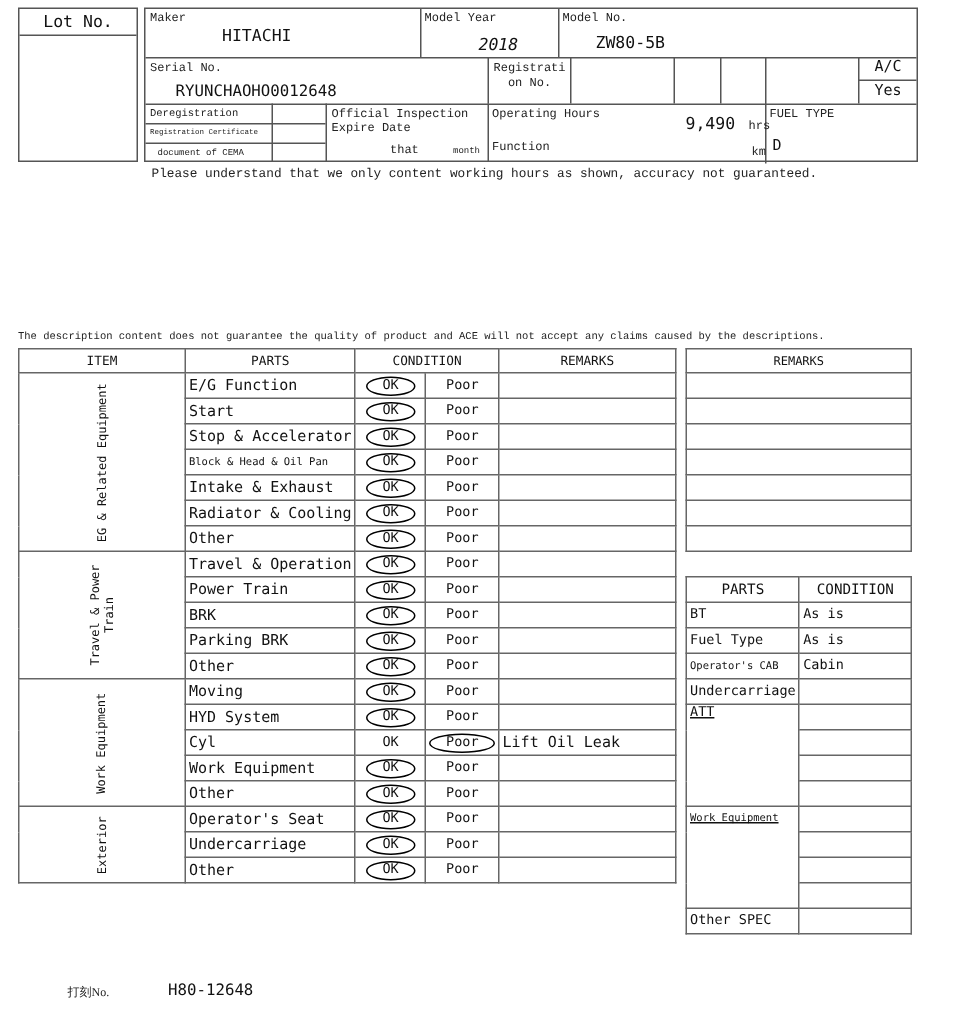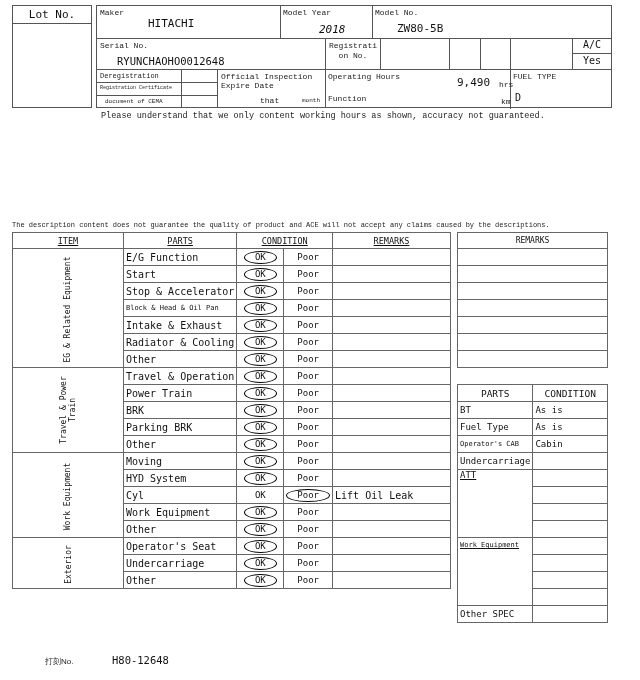--- a/index.html
+++ b/index.html
@@ -6,21 +6,21 @@
   body { width: 640px; height: 680px; background: #ffffff; position: relative; font-family: "DejaVu Sans Mono", "Liberation Mono", monospace; color: #111; overflow: hidden; }
   .box { position: absolute; border: 1px solid #555; }
   .lbl { position: absolute; font-size: 8px; color: #222; white-space: nowrap; font-family: Liberation Mono, monospace; }
   .val { position: absolute; font-size: 11px; color: #111; white-space: nowrap; }
   .hline { position: absolute; height: 1px; background: #555; }
   .vline { position: absolute; width: 1px; background: #555; }
 
   
   table.cond { position: absolute; border-collapse: collapse; font-size: 10px; }
   table.cond td, table.cond th { border: 1px solid #666; height: 17px; padding: 0 2px; white-space: nowrap; font-weight: normal; }
-  table.cond th { font-size: 8.5px; height: 16px; text-decoration: underline; }
+  table.cond th { font-size: 8.5px; height: 16px; }
   .cat { text-align: center; vertical-align: middle; }
   .cat span { display: inline-block; transform: rotate(-90deg); font-size: 8px; white-space: nowrap; line-height: 9px; }
   .oktd, .poortd { text-align: center; font-size: 9px; }
   .circ { display: inline-block; border: 1.6px solid #000; border-radius: 50%; padding: 0 10px; line-height: 11px; }
   .plain { display: inline-block; line-height: 11px; }
   .small { font-size: 7px; }
 
   table.rem { position: absolute; border-collapse: collapse; }
   table.rem td, table.rem th { border: 1px solid #666; height: 17px; font-size: 8px; font-weight: normal; text-align: center; }
 
@@ -314,14 +314,14 @@
   <tr>
         <td></td>
       </tr>
   <tr>
         <td>Other SPEC</td>
         <td></td>
       </tr>
 </tbody>
   </table>
 
-<div class="lbl" style="left:45px;top:656px;font-size:8px;font-family:Liberation Sans, sans-serif;">打刻No.</div>
+<div class="lbl" style="left:45px;top:656px;font-size:8px;font-family:Liberation Serif, serif;">打刻No.</div>
 <div class="val" style="left:112px;top:654px;font-size:10.5px;">H80-12648</div>
 
 </body></html>

